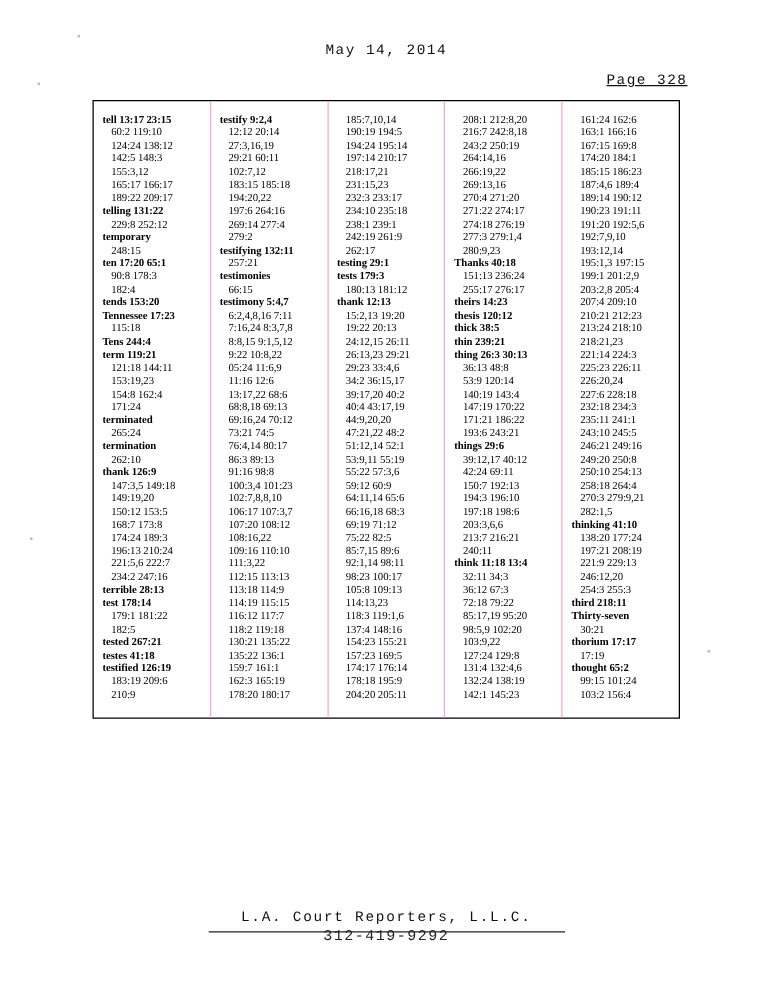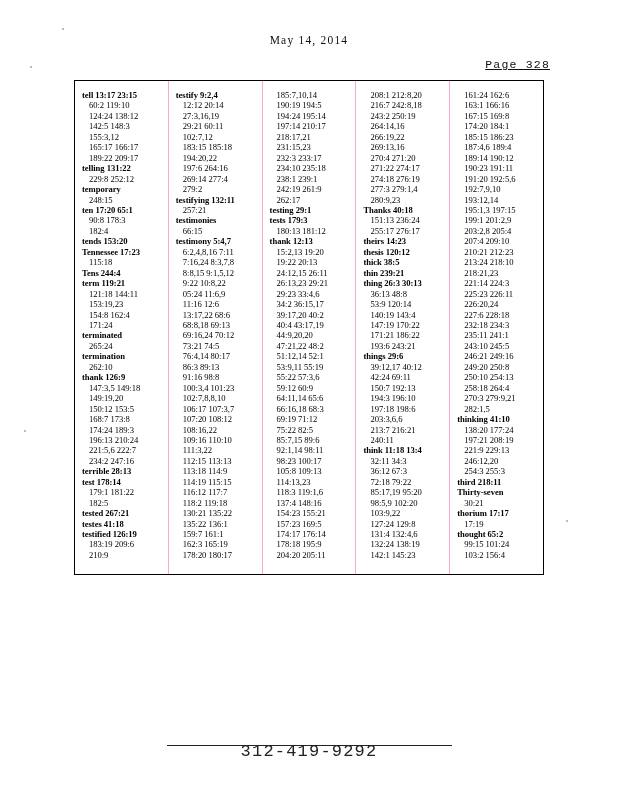--- a/index.html
+++ b/index.html
@@ -18,21 +18,21 @@
   .page {
     position: absolute;
     inset: 0;
   }
   .date-header {
     position: absolute;
     top: 34px;
     left: 0;
     width: 100%;
     text-align: center;
-    font-family: Liberation Serif, serif;
+    font-family: Liberation Mono, monospace;
     font-size: 11.5px;
     letter-spacing: 1.2px;
     color: #111;
   }
   .page-number {
     position: absolute;
     top: 58px;
     right: 68px;
     font-family: "Liberation Mono", monospace;
     font-size: 11.5px;
@@ -91,21 +91,21 @@
     width: 285px;
     border-top: 1px solid #222;
   }
   .footer-phone {
     position: absolute;
     left: 0;
     top: 742px;
     width: 100%;
     text-align: center;
     font-family: "Liberation Mono", monospace;
-    font-size: 17px;
+    font-size: 12px;
     letter-spacing: 1.2px;
     color: #222;
   }
   .speck {
     position: absolute;
     width: 2px;
     height: 2px;
     background: #bbb;
   }
 </style>
@@ -348,20 +348,21 @@
         <div class="entry head">Thirty-seven</div>
         <div class="entry sub">30:21</div>
         <div class="entry head">thorium 17:17</div>
         <div class="entry sub">17:19</div>
         <div class="entry head">thought 65:2</div>
         <div class="entry sub">99:15 101:24</div>
         <div class="entry sub">103:2 156:4</div>
       </div>
   </div>
 
+  <div class="footer">L.A. Court Reporters, L.L.C.</div>
   <div class="footer-line"></div>
   <div class="footer-phone">312-419-9292</div>
 
   <div class="speck" style="left:30px; top:66px;"></div>
   <div class="speck" style="left:62px; top:28px;"></div>
   <div class="speck" style="left:566px; top:520px;"></div>
   <div class="speck" style="left:24px; top:430px;"></div>
 </div>
 
 </body></html>

